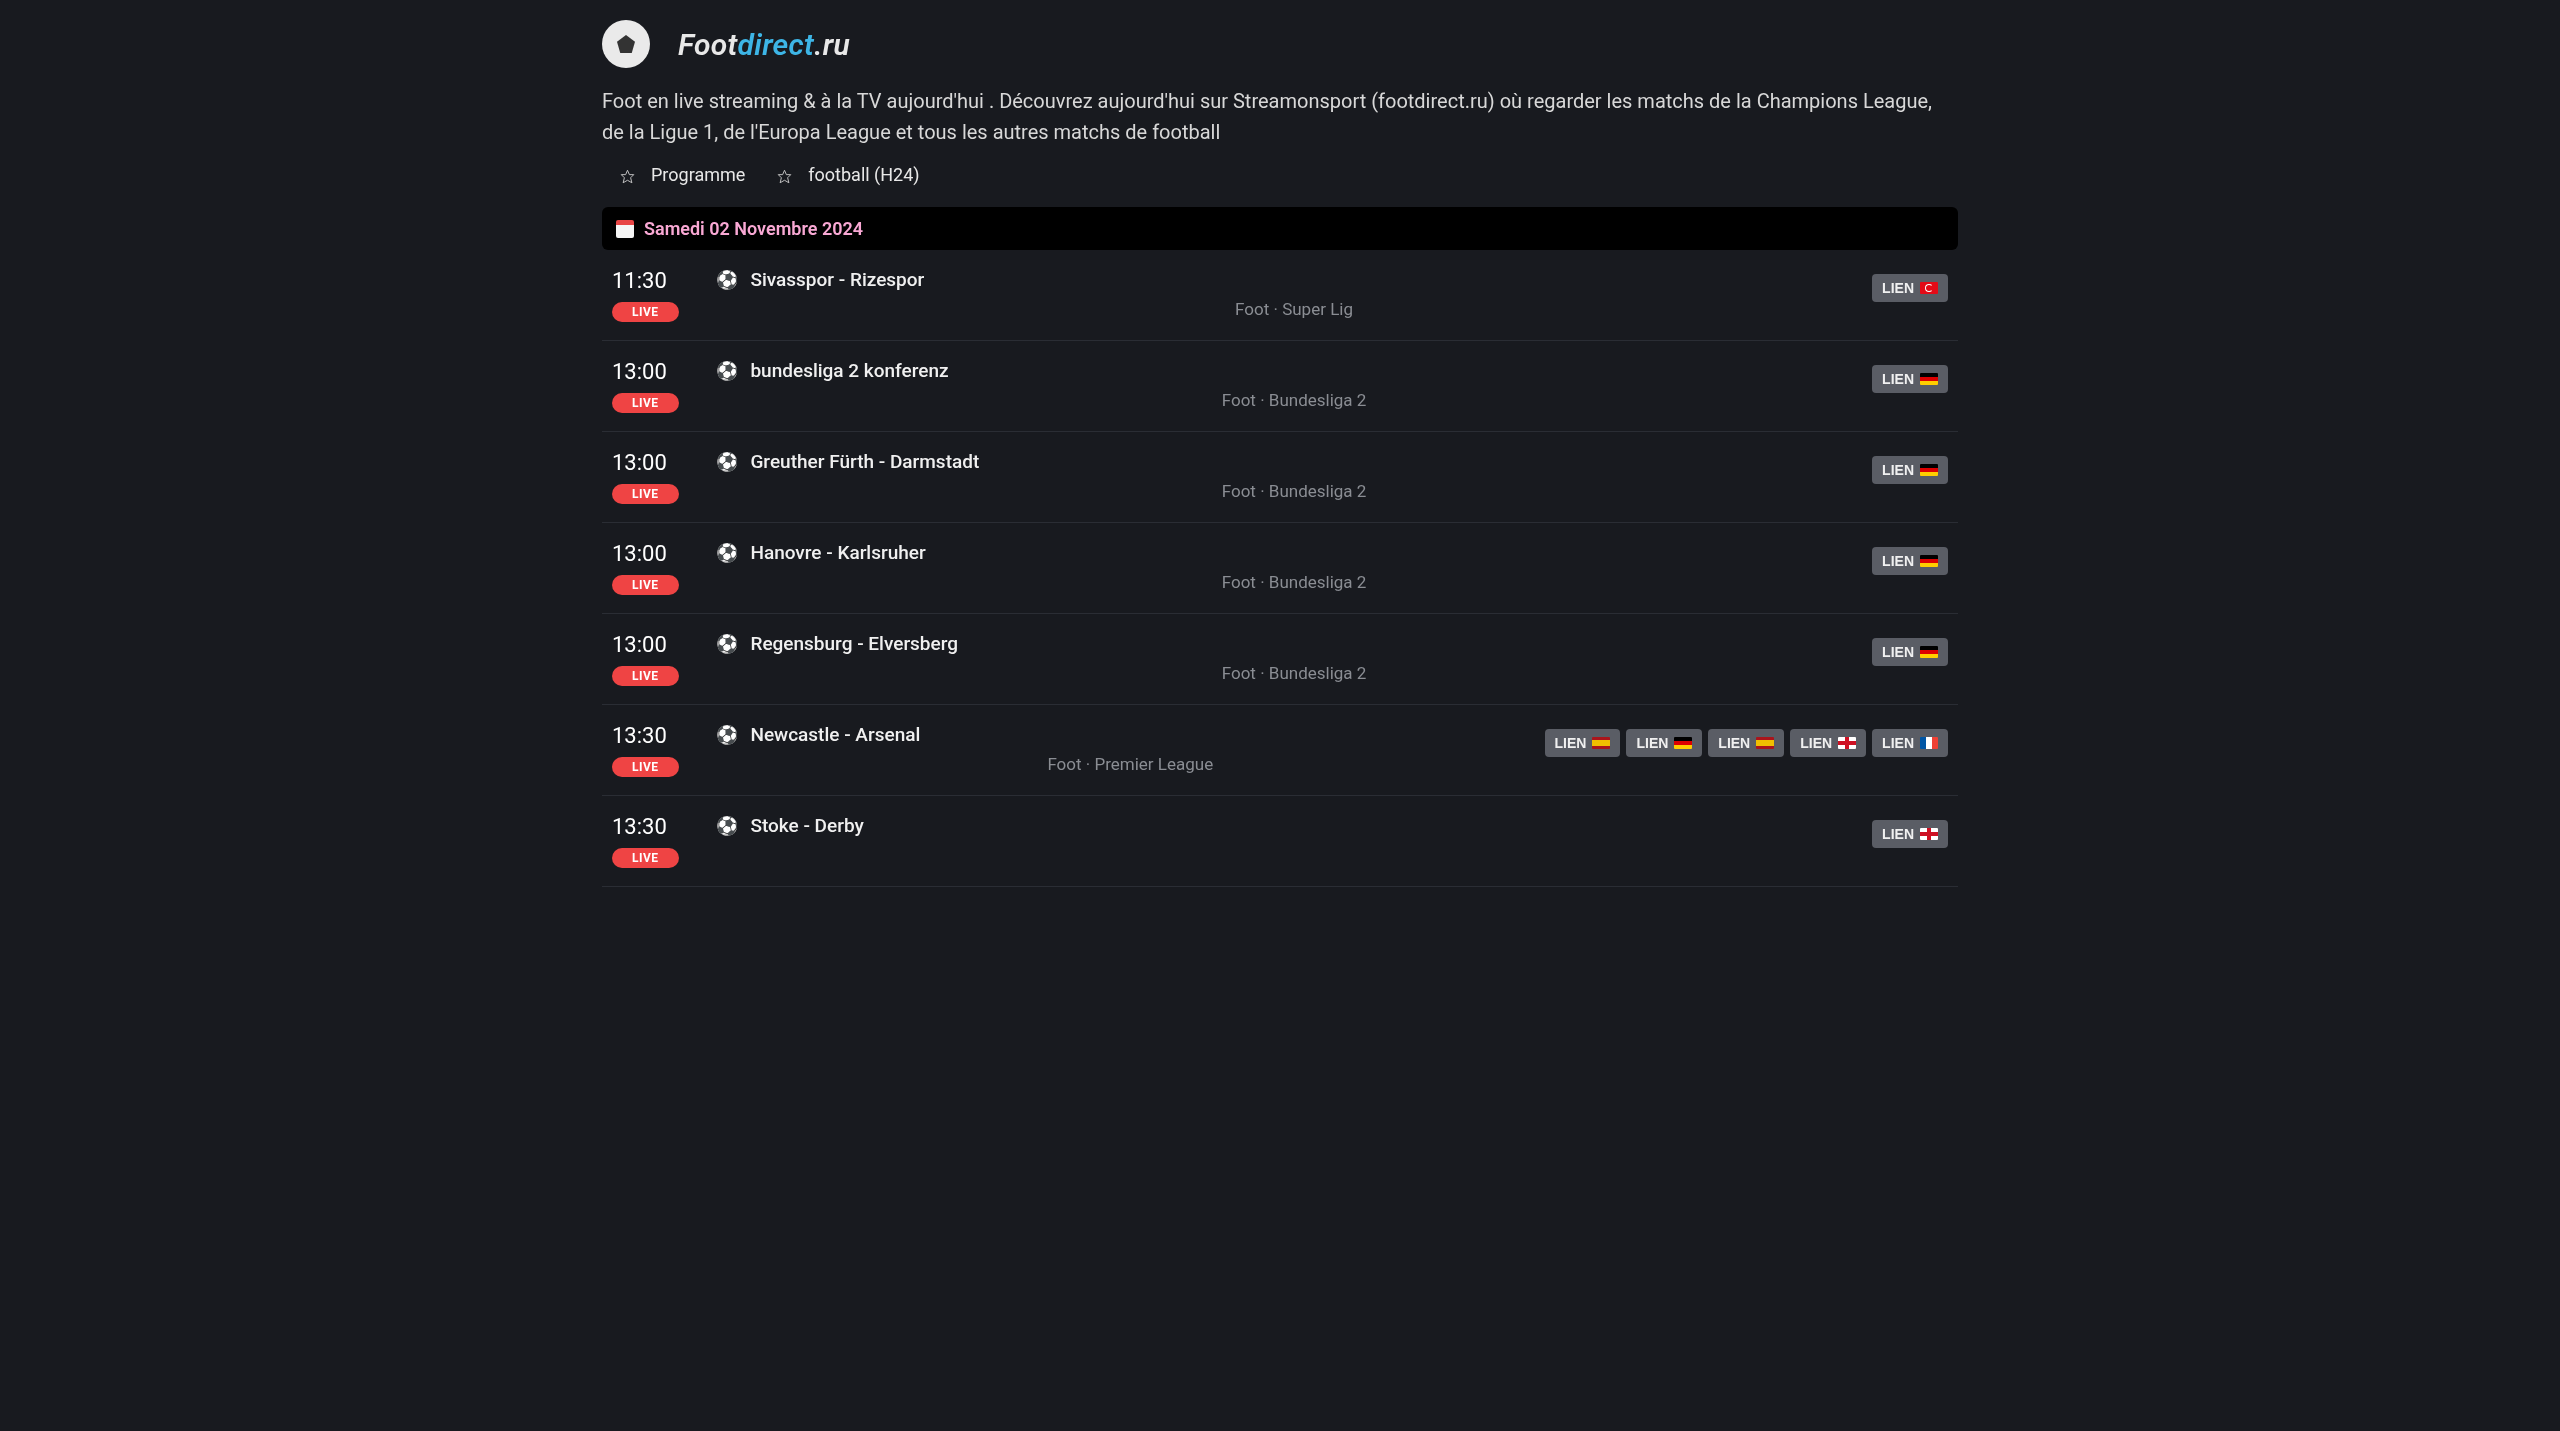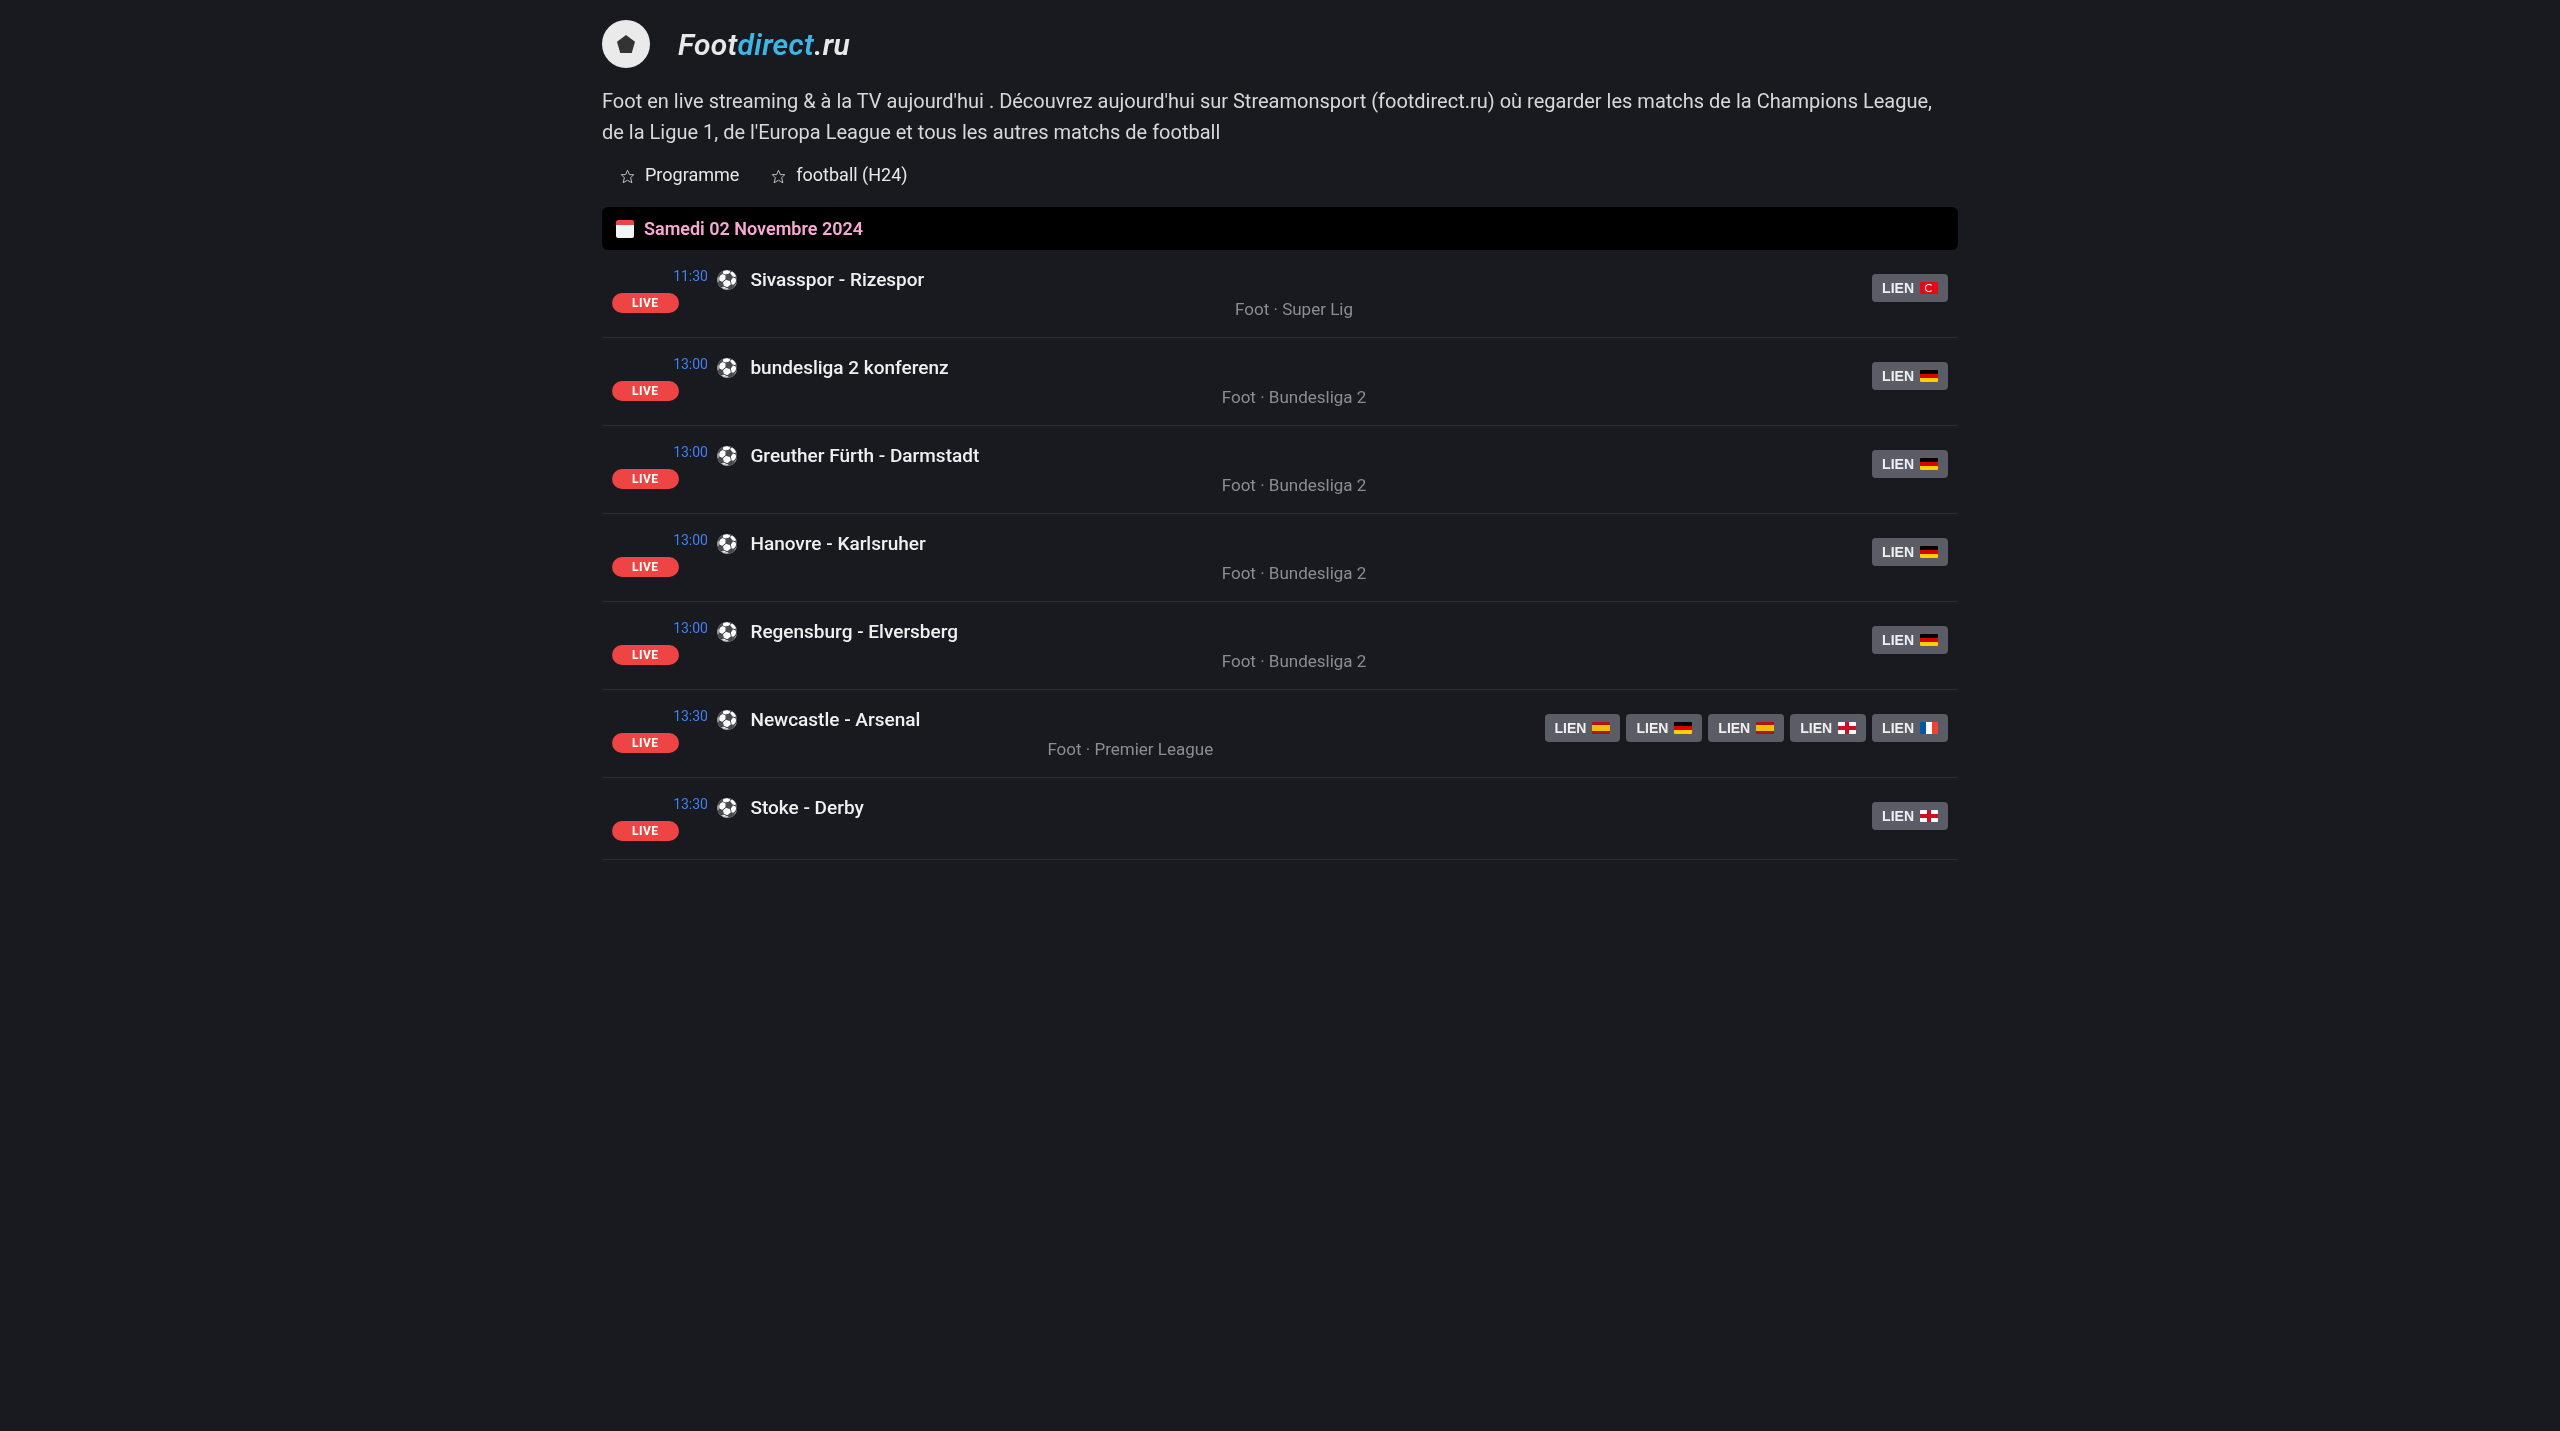--- a/index.html
+++ b/index.html
@@ -60,21 +60,21 @@
     }
     .nav-links {
       display: flex;
       gap: 32px;
       margin-bottom: 22px;
       padding-left: 18px;
     }
     .nav-link {
       display: flex;
       align-items: center;
-      gap: 10px;
+      gap: 16px;
       color: #e8e8e8;
       font-size: 18px;
       cursor: pointer;
     }
     .star-icon {
       width: 15px;
       height: 15px;
       display: inline-block;
     }
     .star-icon svg {
@@ -106,24 +106,23 @@
       display: flex;
       align-items: flex-start;
       padding: 18px 10px 18px 10px;
       border-bottom: 1px solid #2a2d34;
     }
     .time-col {
       width: 96px;
       flex-shrink: 0;
     }
     .time {
-      font-size: 14px;
-      color: #3b82f6;
+      font-size: 22px;
+      color: #ffffff;
       margin-bottom: 8px;
-      text-align: right;
     }
     .live-badge {
       display: inline-block;
       background: #ef4444;
       color: #fff;
       font-size: 12px;
       font-weight: 700;
       padding: 3px 20px;
       border-radius: 10px;
       letter-spacing: 0.5px;

